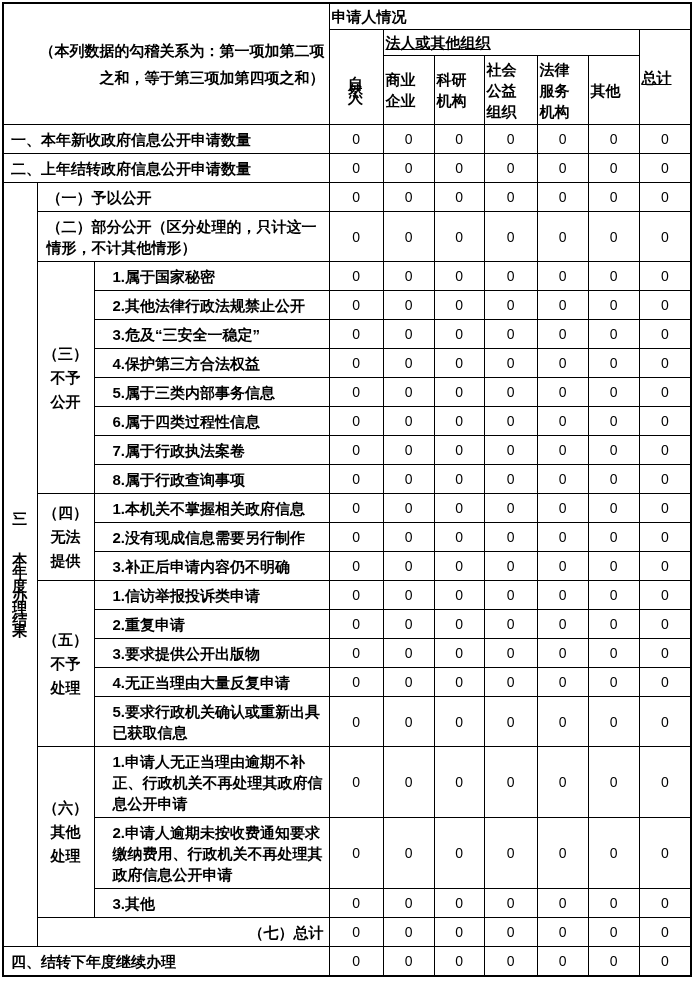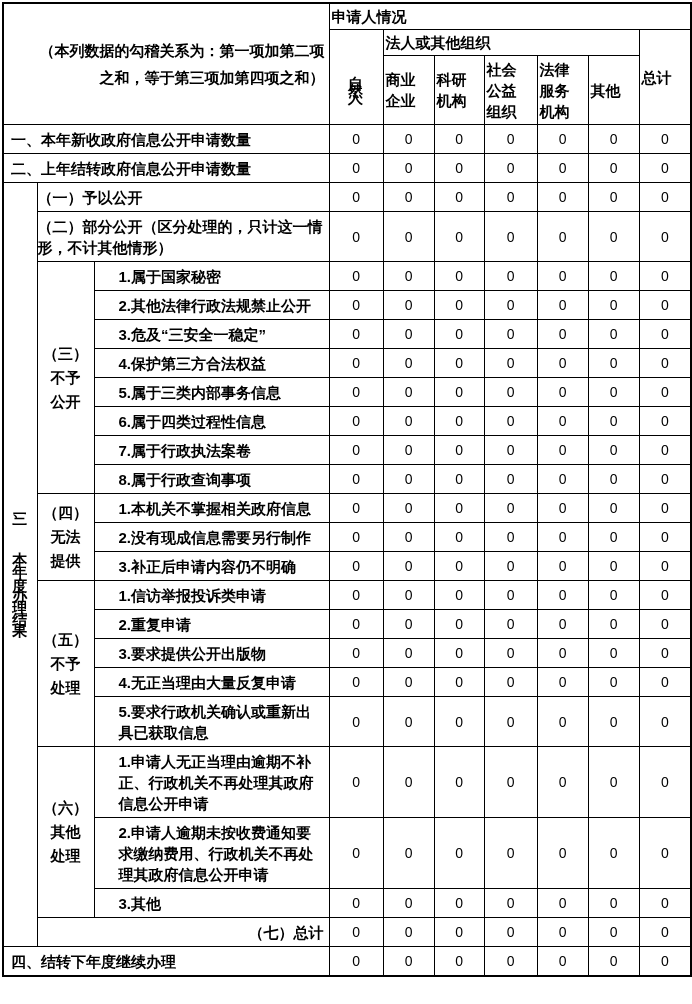--- a/index.html
+++ b/index.html
@@ -24,21 +24,21 @@
   td {
     border: 1px solid #000;
     vertical-align: middle;
     padding: 4px 5px 3px 5px;
     line-height: 21px;
     font-size: 15px;
     font-weight: bold;
     overflow: hidden;
   }
   tr.h1 { height: 25px; }
-  tr.h2 { height: 26px; }
+  tr.h2 { height: 26px; text-decoration: underline; }
   tr.h3 { height: 69px; }
 
   td.note {
     text-align: right;
     white-space: pre-line;
     line-height: 27px;
     font-size: 15px;
     padding: 2px 4px;
   }
   td.head {
@@ -59,22 +59,22 @@
   .v-section { letter-spacing: 12px; font-size: 15px; }
 
   td.section-cell { padding: 0; text-align: center; }
   td.group-cell {
     text-align: center;
     white-space: pre-line;
     padding: 2px 2px;
     line-height: 24px;
   }
   td.label-left   { text-align: left; padding-left: 7px; }
-  td.label-sub    { text-align: left; padding-left: 0; }
-  td.label-item   { text-align: left; padding-left: 24px; }
+  td.label-sub    { text-align: left; padding-left: 9px; }
+  td.label-item   { text-align: left; padding-left: 18px; }
   td.label-center { text-align: right; }
   td.value {
     text-align: center;
     font-size: 14px;
     font-weight: normal;
     padding-left: 1px;
     padding-right: 1px;
   }
 </style>
 </head>

